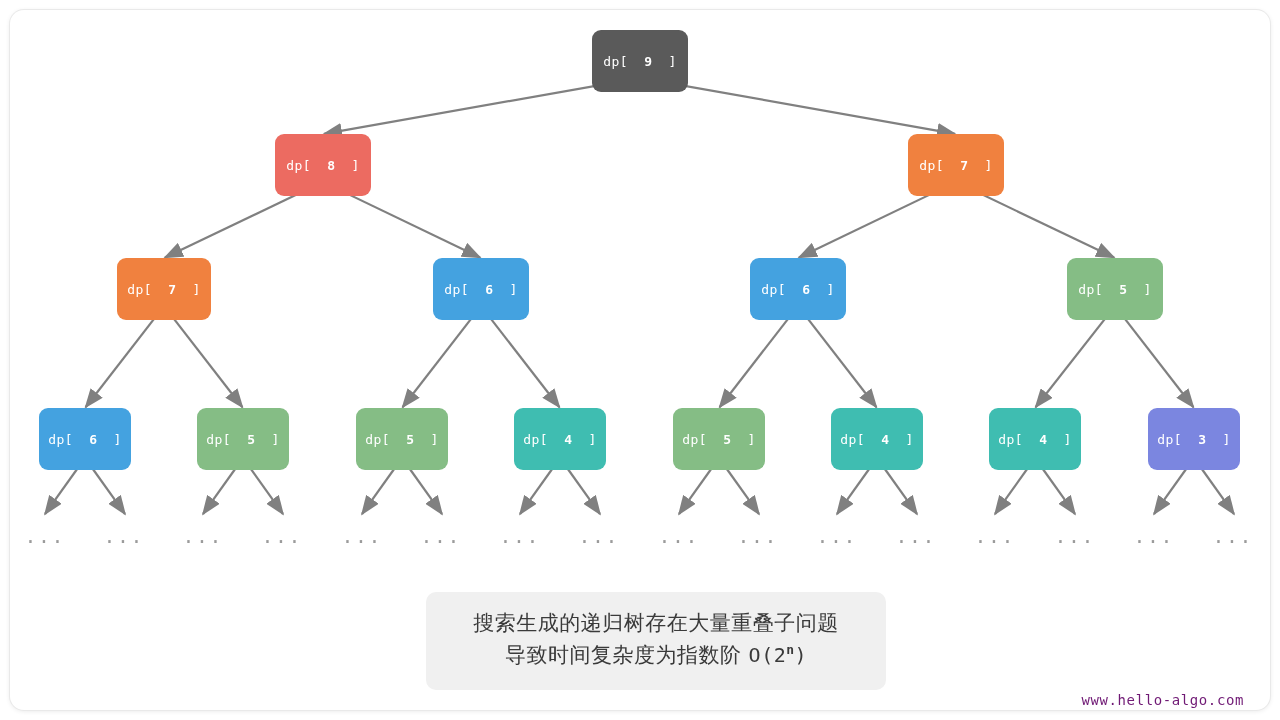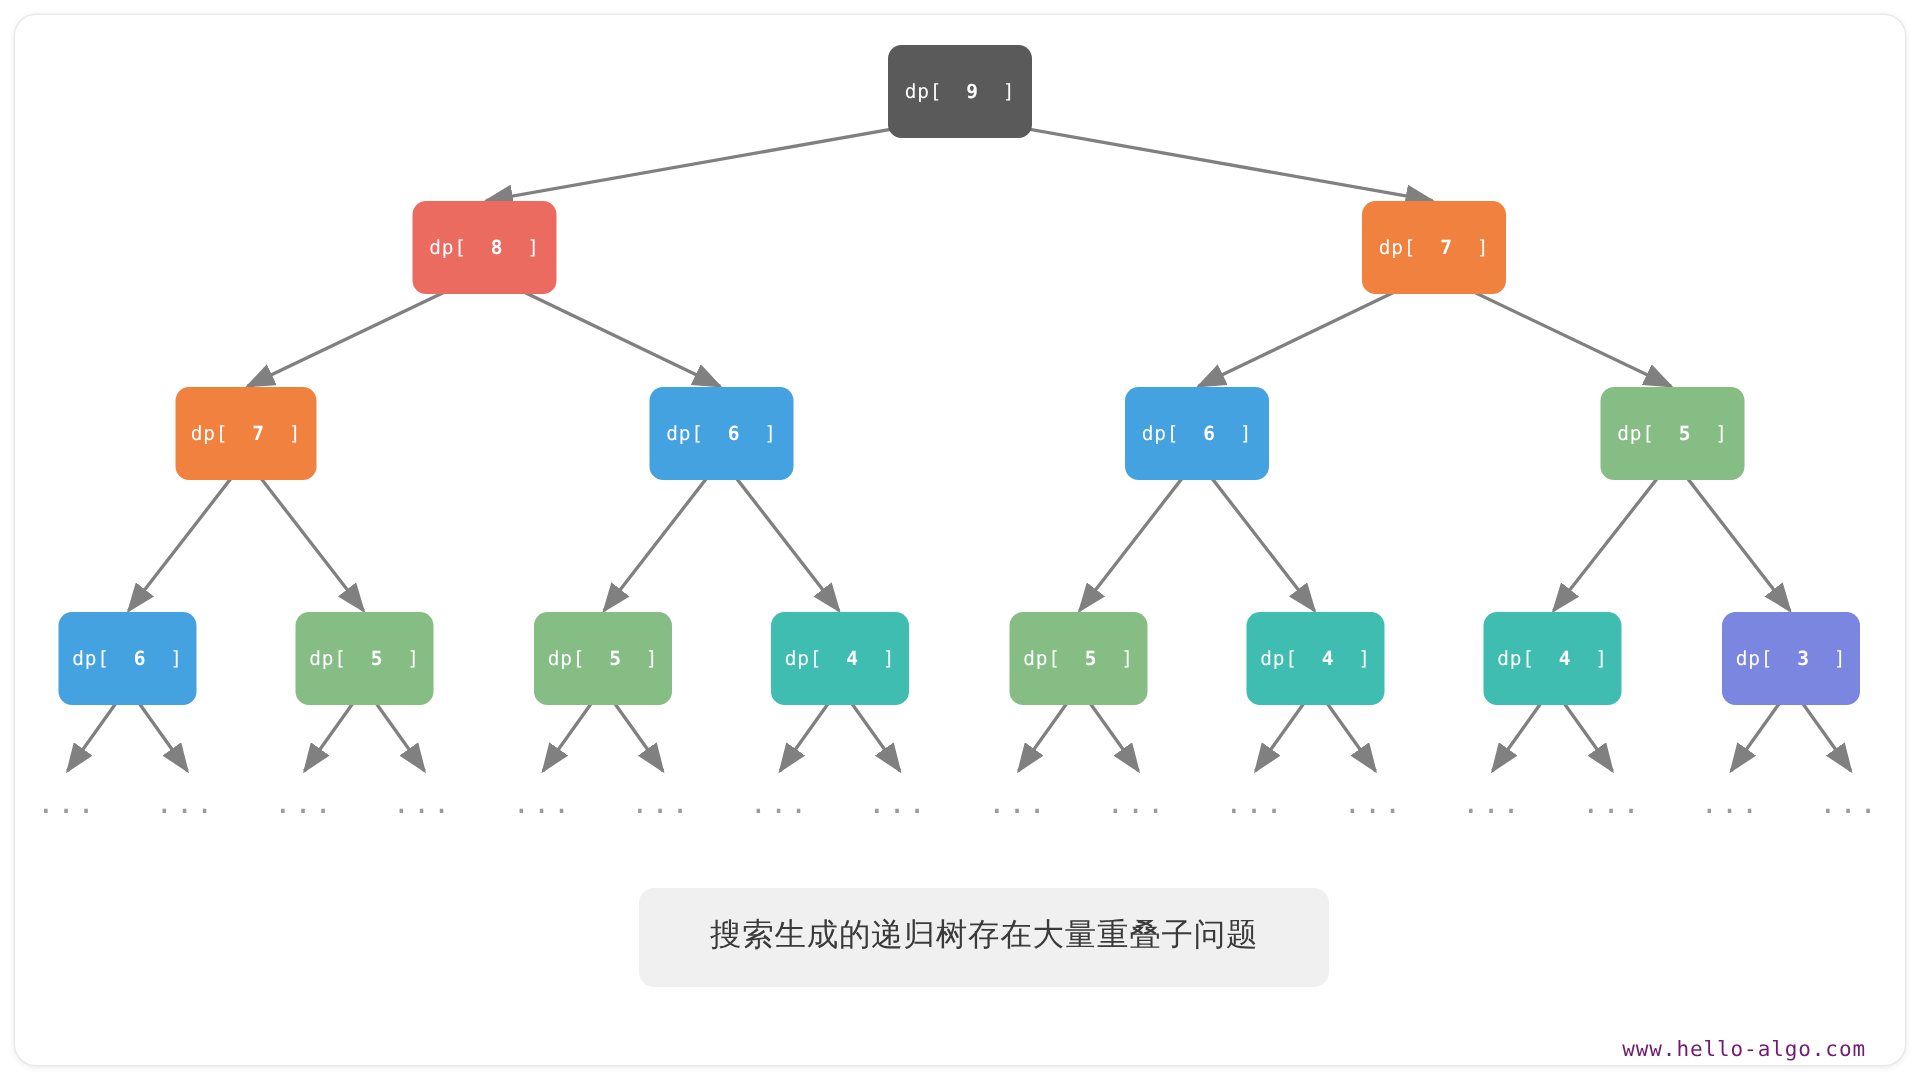--- a/index.html
+++ b/index.html
@@ -240,15 +240,16 @@
     <div class="ellipsis" style="left: 837px; top: 536px; color: rgb(155, 155, 155);">...</div>
     <div class="ellipsis" style="left: 916px; top: 536px; color: rgb(155, 155, 155);">...</div>
     <div class="ellipsis" style="left: 995px; top: 536px; color: rgb(155, 155, 155);">...</div>
     <div class="ellipsis" style="left: 1075px; top: 536px; color: rgb(155, 155, 155);">...</div>
     <div class="ellipsis" style="left: 1154px; top: 536px; color: rgb(155, 155, 155);">...</div>
     <div class="ellipsis" style="left: 1233px; top: 536px; color: rgb(155, 155, 155);">...</div>
   </div>
 
 <div id="caption" style="background: rgb(240, 240, 240);">
   <span class="cl" style="color: rgb(58, 58, 58);">搜索生成的递归树存在大量重叠子问题</span>
+  <span class="cl" style="color: rgb(58, 58, 58);"><span>导致时间复杂度为指数阶 </span><span class="bigo">O(2</span><span class="sup">n</span><span class="bigo">)</span></span>
 </div>
 
 <div id="watermark" style="color: #701a75;">www.hello-algo.com</div>
 
 </body></html>

